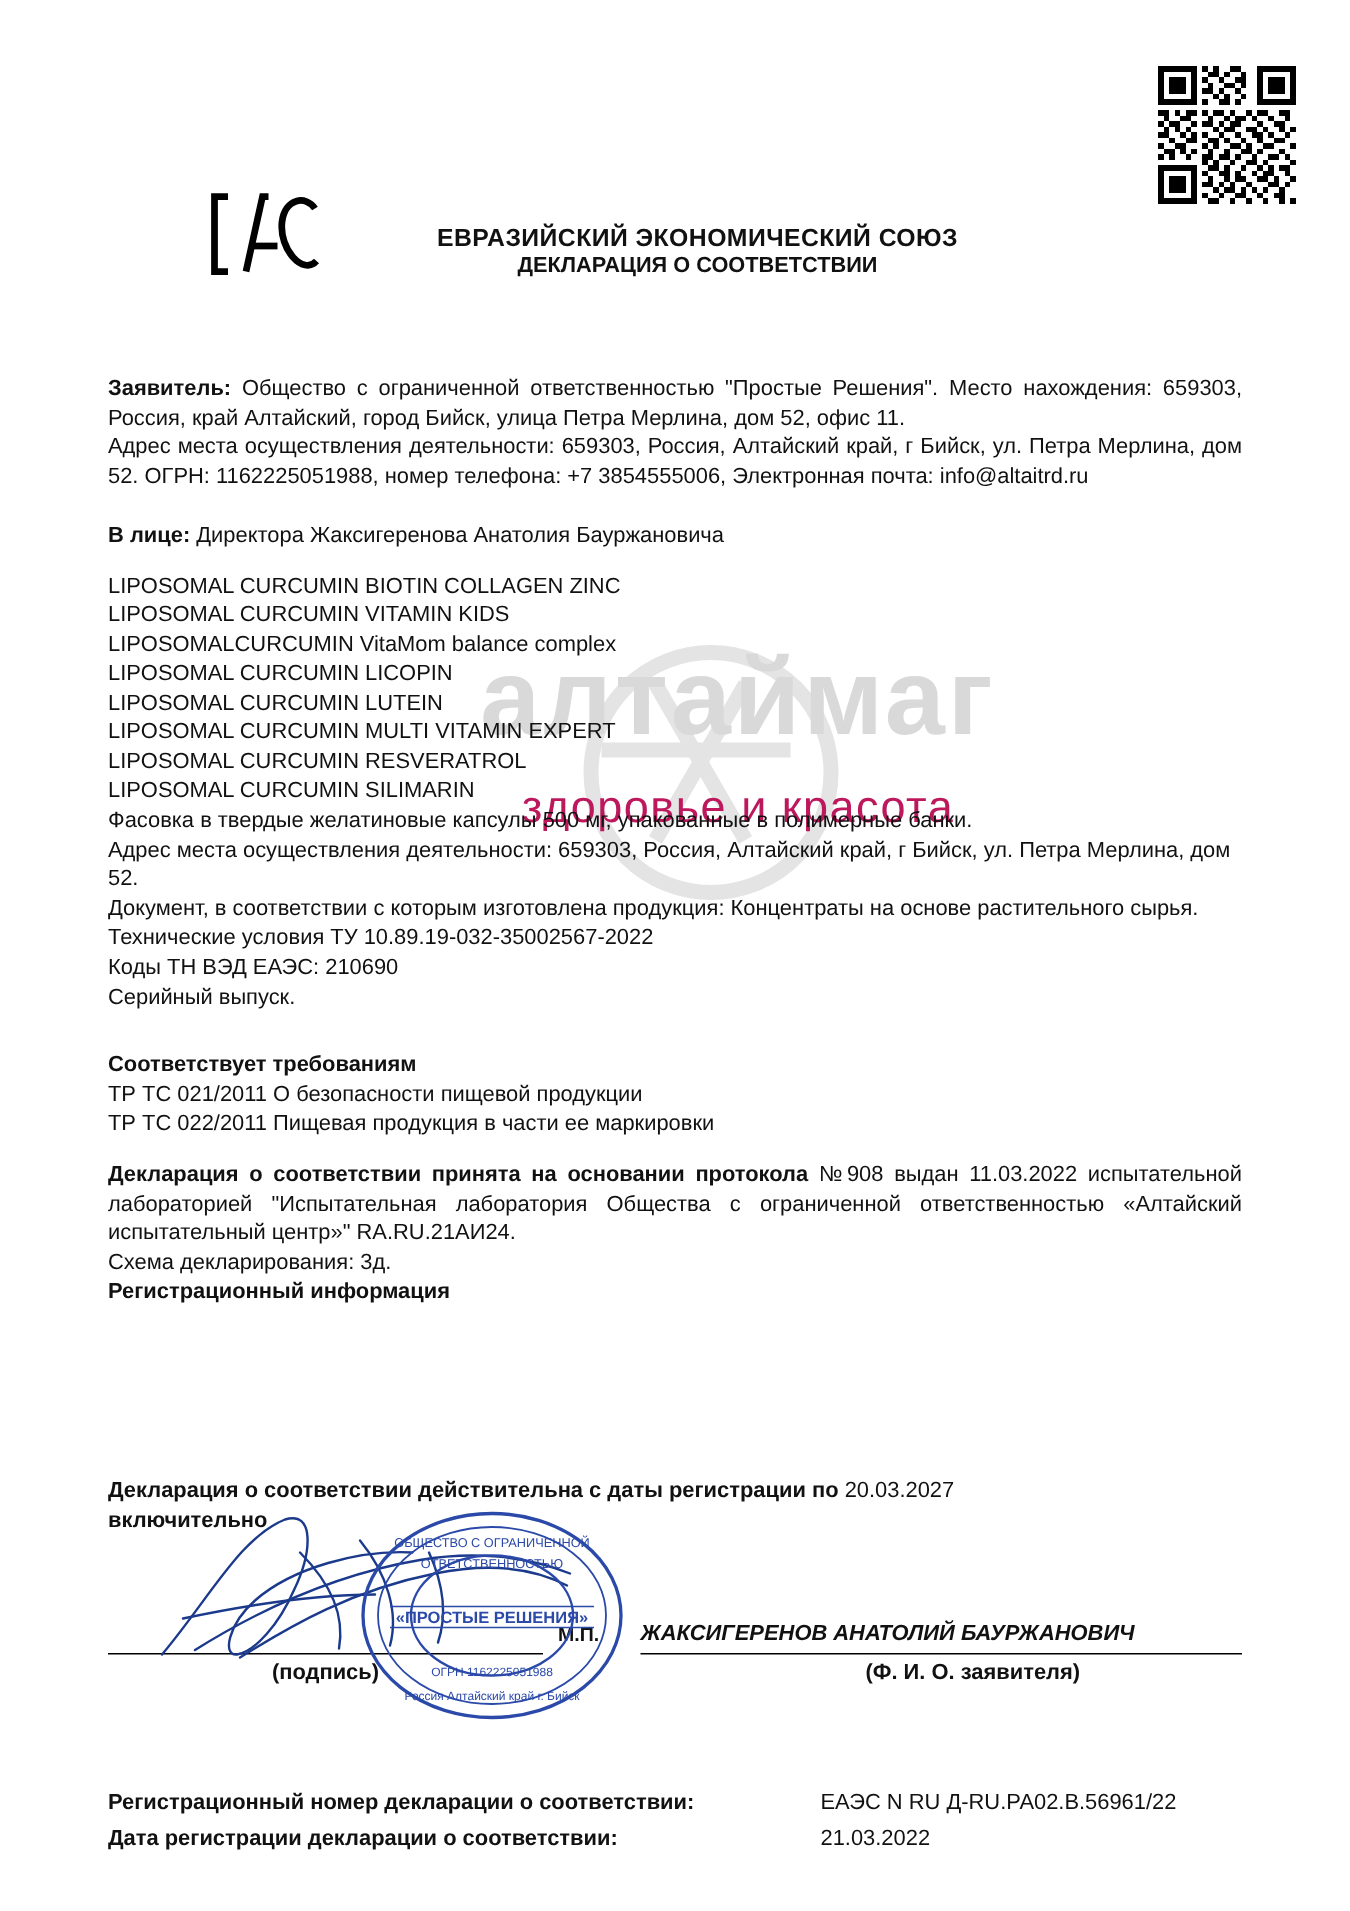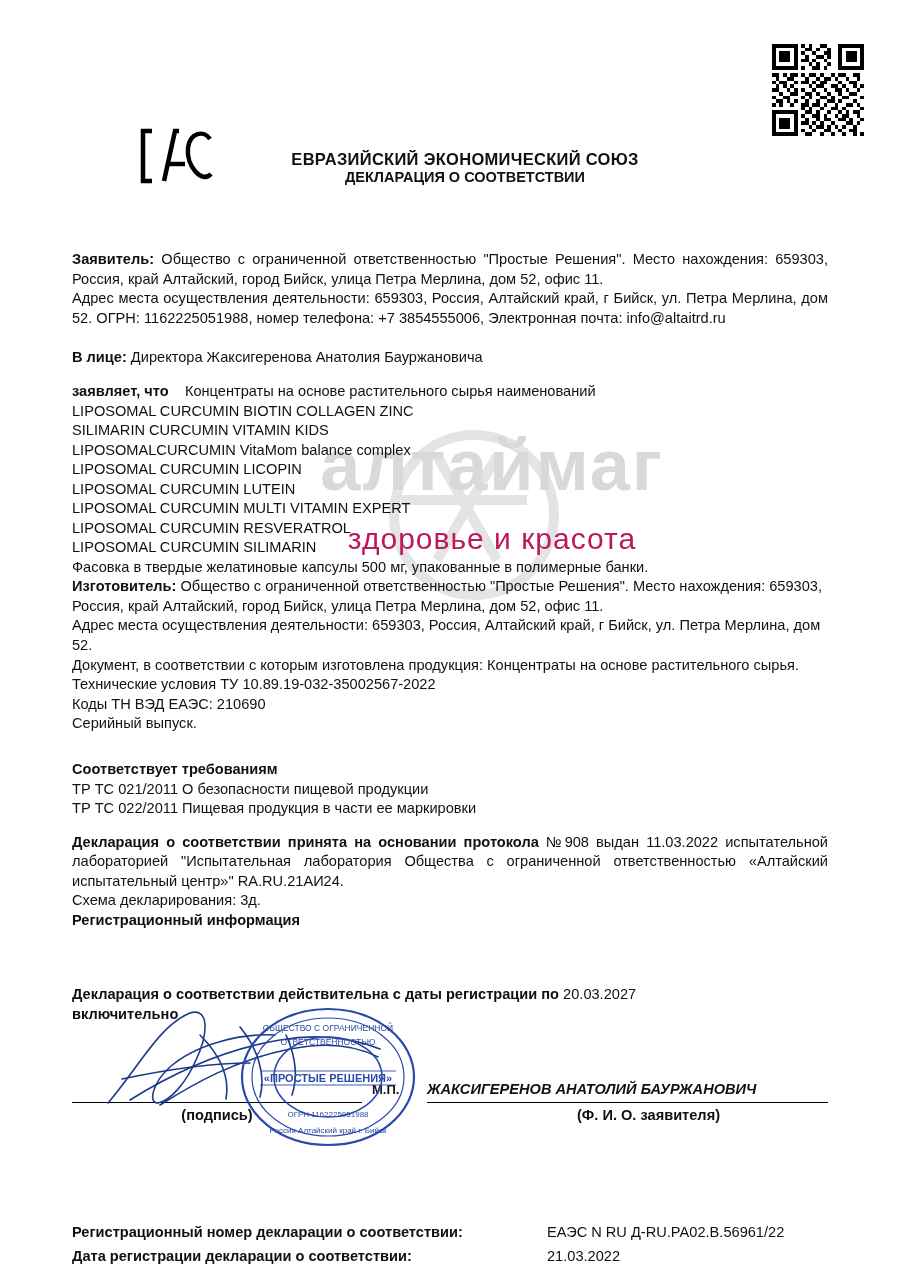--- a/index.html
+++ b/index.html
@@ -215,21 +215,21 @@
     top: 1005px;
     width: 180px;
     height: 145px;
     z-index: 4;
   }
 
   
   .footer {
     position: absolute;
     left: 72px;
-    top: 1220px;
+    top: 1190px;
     width: 756px;
     font-size: 14.6px;
     line-height: 24px;
   }
   .footer-row { display: flex; }
   .footer-label { width: 475px; font-weight: bold; }
   .footer-value { }
 </style>
 </head>
 <body>
@@ -431,42 +431,34 @@
 
     <div class="gap-md"></div>
 
     <div class="para">
       <b>В лице:</b>
       <span>Директора Жаксигеренова Анатолия Бауржановича</span>
     </div>
 
     <div class="gap-sm"></div>
 
-    <div class="para">
-      <b>заявляет, что</b>
-      <span class="indent-lbl">&nbsp;&nbsp;&nbsp;</span><span>Концентраты на основе растительного сырья наименований</span>
-    </div>
 
     <div class="prod-list">
       <div>LIPOSOMAL CURCUMIN BIOTIN COLLAGEN ZINC</div>
-      <div>SILIMARIN CURCUMIN VITAMIN KIDS</div>
+      <div>LIPOSOMAL CURCUMIN VITAMIN KIDS</div>
       <div>LIPOSOMALCURCUMIN VitaMom balance complex</div>
       <div>LIPOSOMAL CURCUMIN LICOPIN</div>
       <div>LIPOSOMAL CURCUMIN LUTEIN</div>
       <div>LIPOSOMAL CURCUMIN MULTI VITAMIN EXPERT</div>
       <div>LIPOSOMAL CURCUMIN RESVERATROL</div>
       <div>LIPOSOMAL CURCUMIN SILIMARIN</div>
     </div>
 
     <div class="para">Фасовка в твердые желатиновые капсулы 500 мг, упакованные в полимерные банки.</div>
 
-    <div class="para">
-      <b>Изготовитель:</b>
-      <span>Общество с ограниченной ответственностью "Простые Решения". Место нахождения: 659303, Россия, край Алтайский, город Бийск, улица Петра Мерлина, дом 52, офис 11.</span>
-    </div>
     <div class="para">Адрес места осуществления деятельности: 659303, Россия, Алтайский край, г Бийск, ул. Петра Мерлина, дом 52.</div>
     <div class="para">Документ, в соответствии с которым изготовлена продукция: Концентраты на основе растительного сырья. Технические условия ТУ 10.89.19-032-35002567-2022</div>
     <div class="para">Коды ТН ВЭД ЕАЭС: 210690</div>
     <div class="para">Серийный выпуск.</div>
 
     <div class="gap-lg"></div>
 
     <div class="para"><b>Соответствует требованиям</b></div>
     <div class="para">ТР ТС 021/2011 О безопасности пищевой продукции</div>
     <div class="para">ТР ТС 022/2011 Пищевая продукция в части ее маркировки</div>

